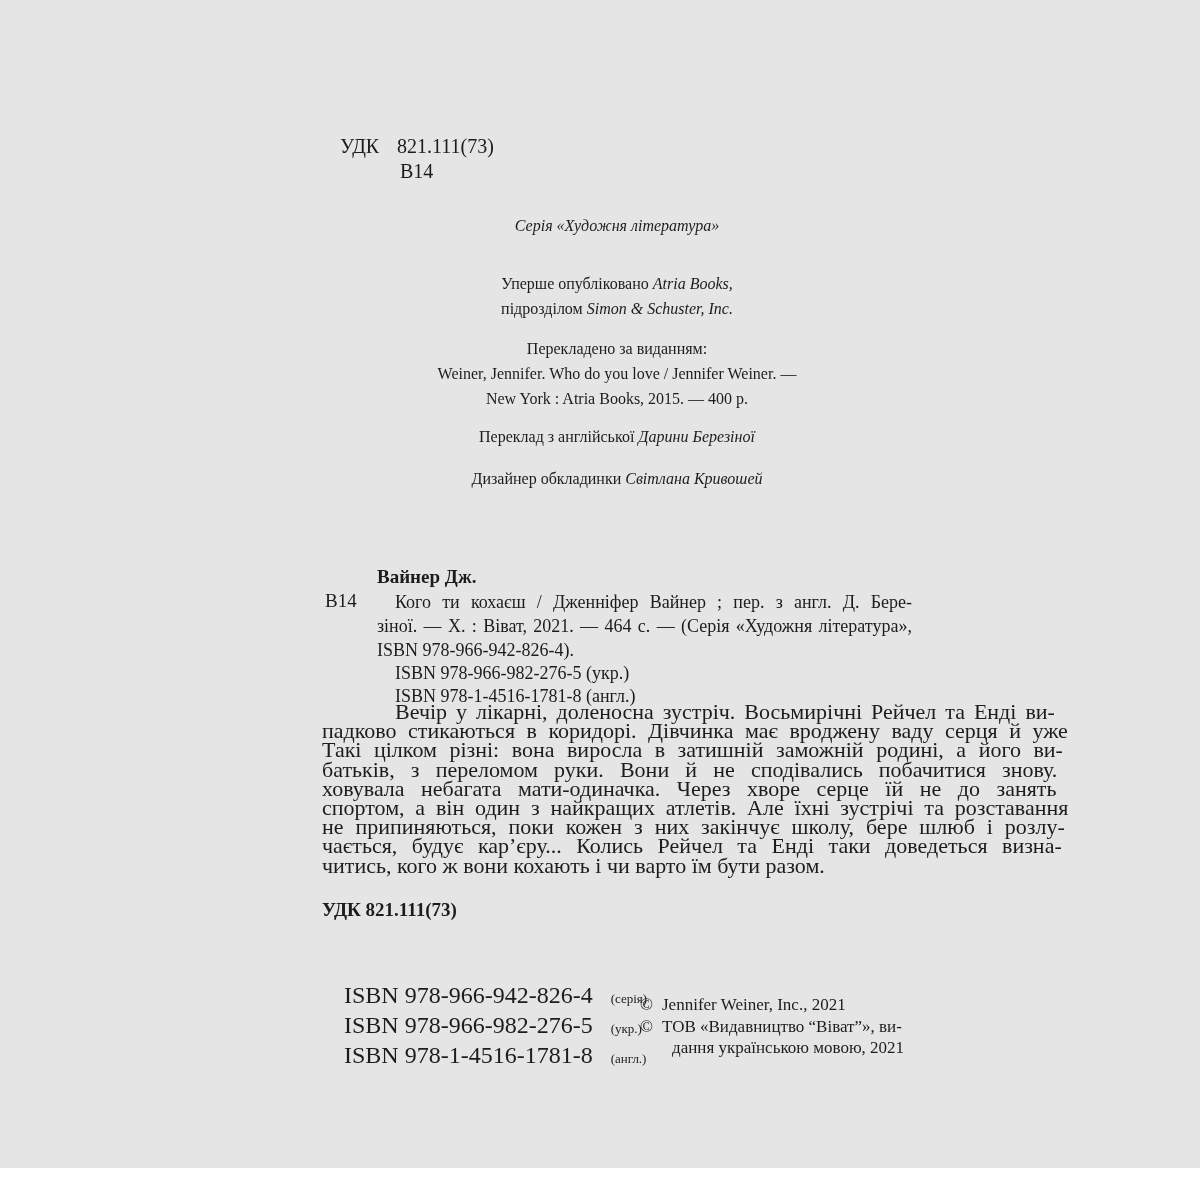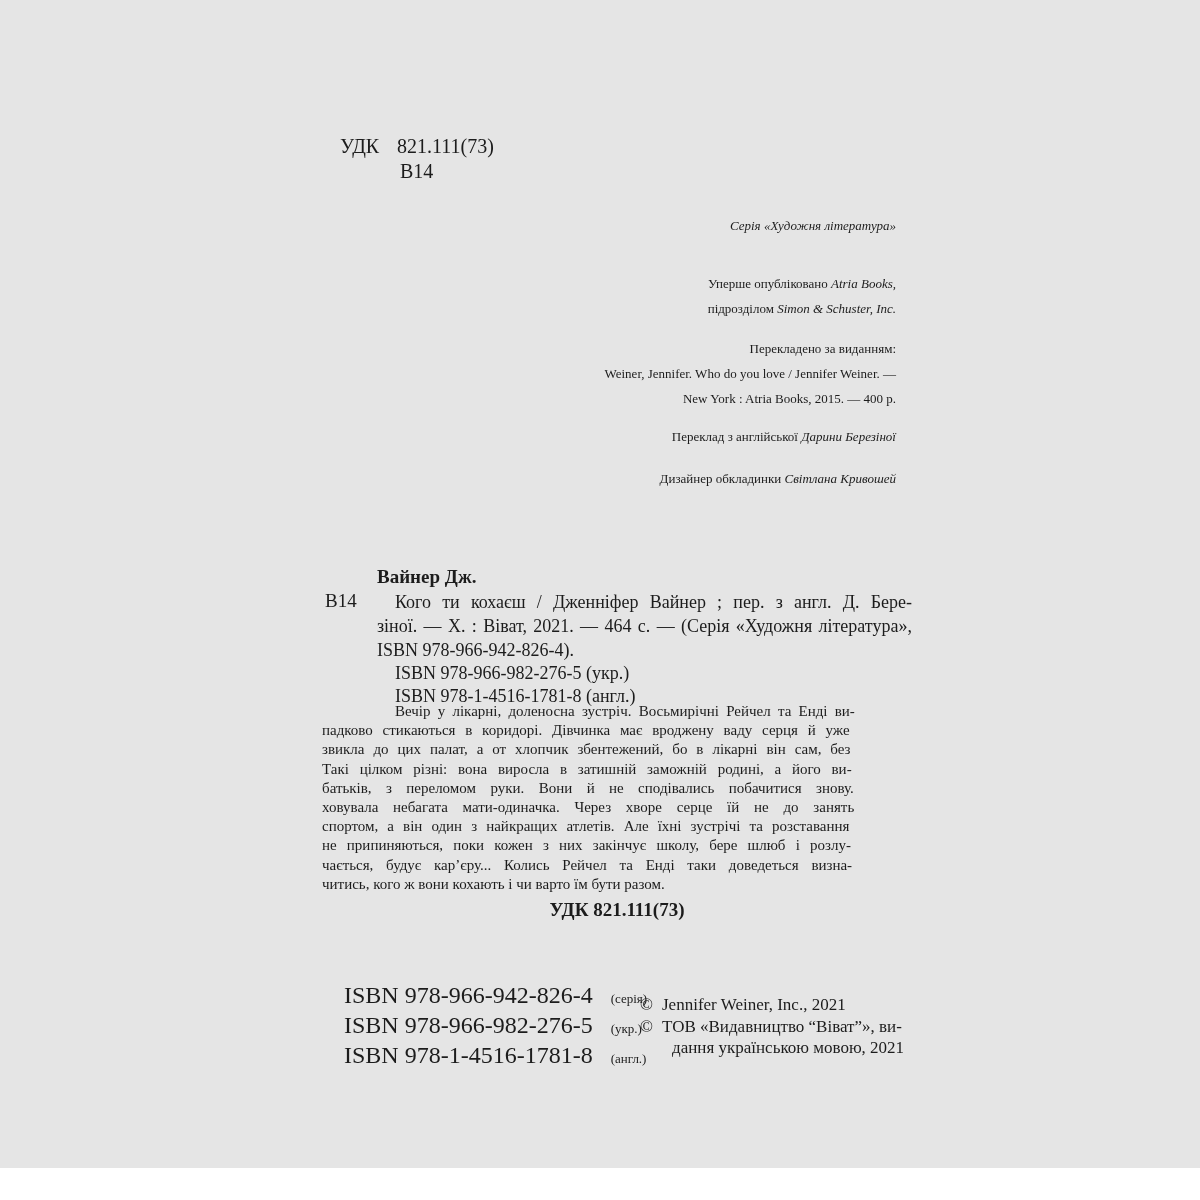--- a/index.html
+++ b/index.html
@@ -5,32 +5,32 @@
   html,body{margin:0;padding:0;}
   body{width:1200px;height:1200px;background:#ffffff;position:relative;
        font-family:"Liberation Serif", serif;color:#1c1c1c;
        -webkit-font-smoothing:antialiased;}
   .page{position:absolute;inset:0;width:1200px;height:1168px;background:#e5e5e5;overflow:hidden;}
   .abs{position:absolute;}
   .ital{font-style:italic;}
   
   .udc-top{font-size:20px;line-height:25px;}
   
-  .cblock{left:306px;width:590px;text-align:right;font-size:13px;line-height:25px;}
+  .cblock{left:322px;width:590px;text-align:center;font-size:16px;line-height:25px;}
   
   .card-author{left:377px;top:566px;font-size:19px;font-weight:bold;}
   .card-code{left:325px;top:590px;font-size:19px;}
   .card-body{left:377px;top:590px;width:535px;font-size:18px;line-height:24px;}
   .card-isbns{left:395px;top:662px;font-size:18px;line-height:23px;}
   .jwrap{white-space:nowrap;}
   .indent1{text-indent:18px;}
   
-  .annotation{left:322px;top:702px;width:590px;font-size:15px;line-height:19.2px;}
+  .annotation{left:322px;top:702px;width:590px;font-size:22px;line-height:19.2px;}
   .annotation .indentA{text-indent:73px;}
-  .udc-bottom{left:322px;top:899px;width:590px;text-align:center;font-weight:bold;font-size:19px;}
+  .udc-bottom{left:322px;top:899px;width:590px;text-align:left;font-weight:bold;font-size:19px;}
   
   .isbn-block{left:344px;top:982px;font-size:24px;line-height:26px;}
   .isbn-block .qual{font-size:13px;margin-left:18px;}
   .cc-block{left:640px;top:994px;font-size:17px;line-height:21.5px;}
   .cc-row{display:flex;}
   .cc-sym{width:22px;flex:0 0 22px;}
   .cc-txt{white-space:nowrap;}
   .cc-cont{margin-left:32px;white-space:nowrap;}
 </style>
 </head>
@@ -75,21 +75,20 @@
   </div>
 
   <div class="abs card-isbns">
     <div>ISBN 978-966-982-276-5 (укр.)</div>
     <div>ISBN 978-1-4516-1781-8 (англ.)</div>
   </div>
 
   <div class="abs annotation">
     <div class="jwrap indentA"><span style="word-spacing: 3.46354px;">Вечір у лікарні, доленосна зустріч. Восьмирічні Рейчел та Енді ви-</span></div>
     <div class="jwrap"><span style="word-spacing: 6.0125px;">падково стикаються в коридорі. Дівчинка має вроджену ваду серця й уже</span></div>
-    <div class="jwrap"><span style="word-spacing: 5.19832px;">звикла до цих палат, а от хлопчик збентежений, бо в лікарні він сам, без</span></div>
     <div class="jwrap"><span style="word-spacing: 7.00142px;">Такі цілком різні: вона виросла в затишній заможній родині, а його ви-</span></div>
     <div class="jwrap"><span style="word-spacing: 10.6406px;">батьків, з переломом руки. Вони й не сподівались побачитися знову.</span></div>
     <div class="jwrap"><span style="word-spacing: 10.9878px;">ховувала небагата мати-одиначка. Через хворе серце їй не до занять</span></div>
     <div class="jwrap"><span style="word-spacing: 5.29972px;">спортом, а він один з найкращих атлетів. Але їхні зустрічі та розставання</span></div>
     <div class="jwrap"><span style="word-spacing: 6.41051px;">не припиняються, поки кожен з них закінчує школу, бере шлюб і розлу-</span></div>
     <div class="jwrap"><span style="word-spacing: 8.98785px;">чається, будує кар’єру... Колись Рейчел та Енді таки доведеться визна-</span></div>
     <div class="jwrap"><span>читись, кого ж вони кохають і чи варто їм бути разом.</span></div>
   </div>
 
   <div class="abs udc-bottom">УДК 821.111(73)</div>

